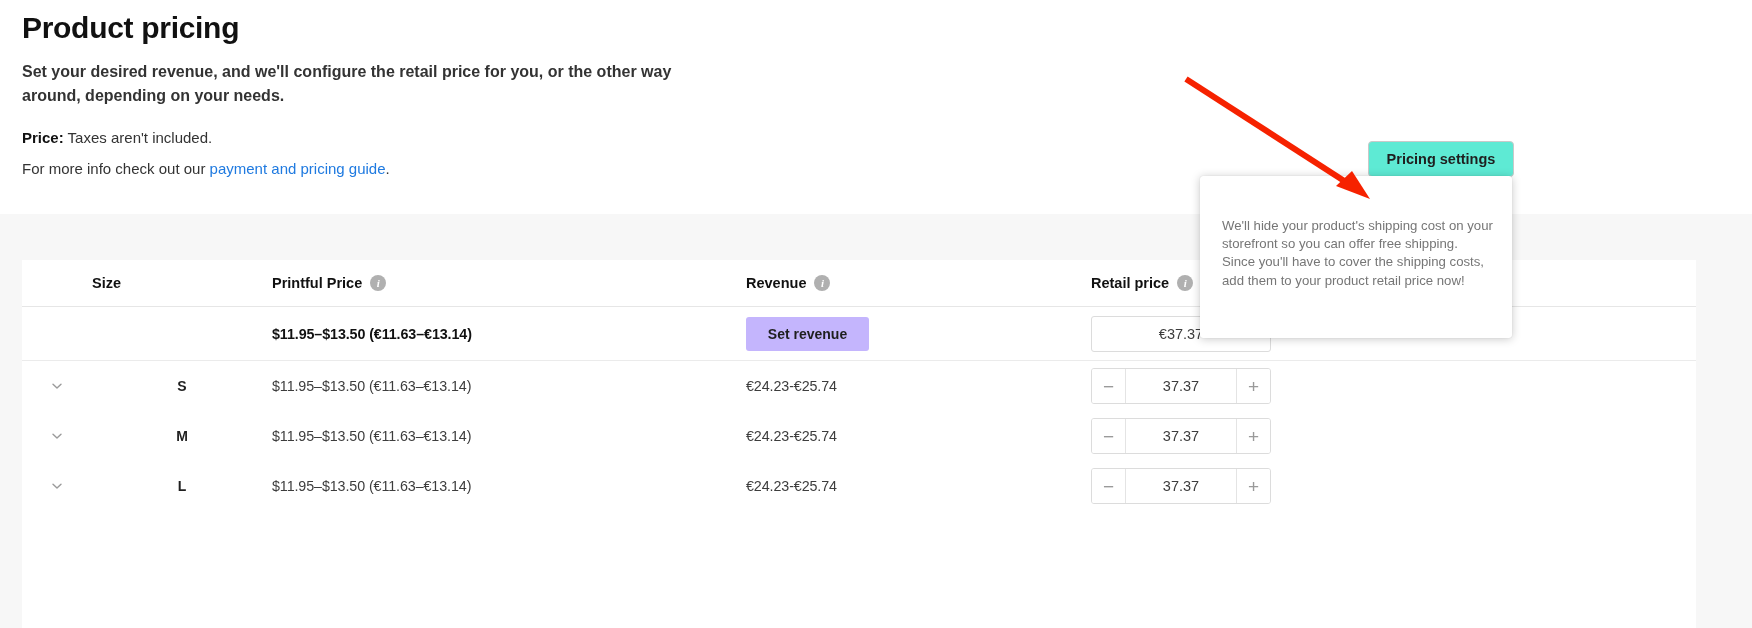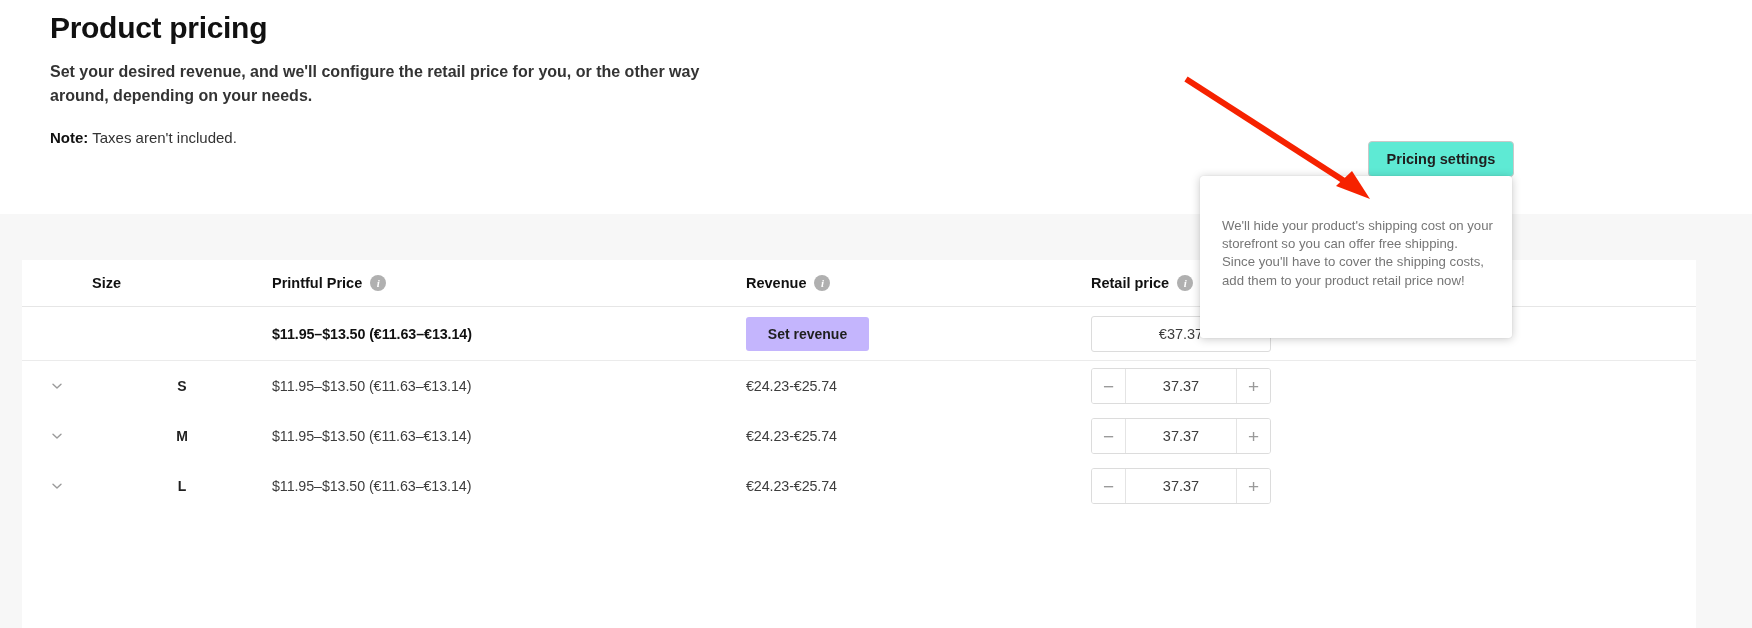--- a/index.html
+++ b/index.html
@@ -14,21 +14,20 @@
     overflow: hidden;
     -webkit-font-smoothing: antialiased;
   }
 
   
   .header {
     position: absolute;
     left: 22px;
     top: 8px;
     width: 760px;
-    margin-left: 28px;
   }
   .page-title {
     font-size: 30px;
     font-weight: 700;
     line-height: 40px;
     letter-spacing: -0.3px;
     margin: 0 0 12px 0;
     color: #111111;
   }
   .intro {
@@ -300,21 +299,24 @@
     z-index: 60;
   }
 </style>
 </head>
 <body>
 
 <div class="header">
   <h1 class="page-title">Product pricing</h1>
   <p class="intro">Set your desired revenue, and we'll configure the retail price for you, or the other way around, depending on your needs.</p>
   <div class="note-line">
-    <span class="note-label">Note:</span><span> Taxes aren't included.</span>
+    <span class="note-label">Price:</span><span> Taxes aren't included.</span>
+  </div>
+  <div class="moreinfo-line">
+    <span>For more info check out our </span><a class="link" href="#">payment and pricing guide</a><span>.</span>
   </div>
 </div>
 
 <button class="pricing-settings-btn">Pricing settings</button>
 
 <div class="table-band"></div>
 
 <div class="table-card">
 
   <div class="row thead">

